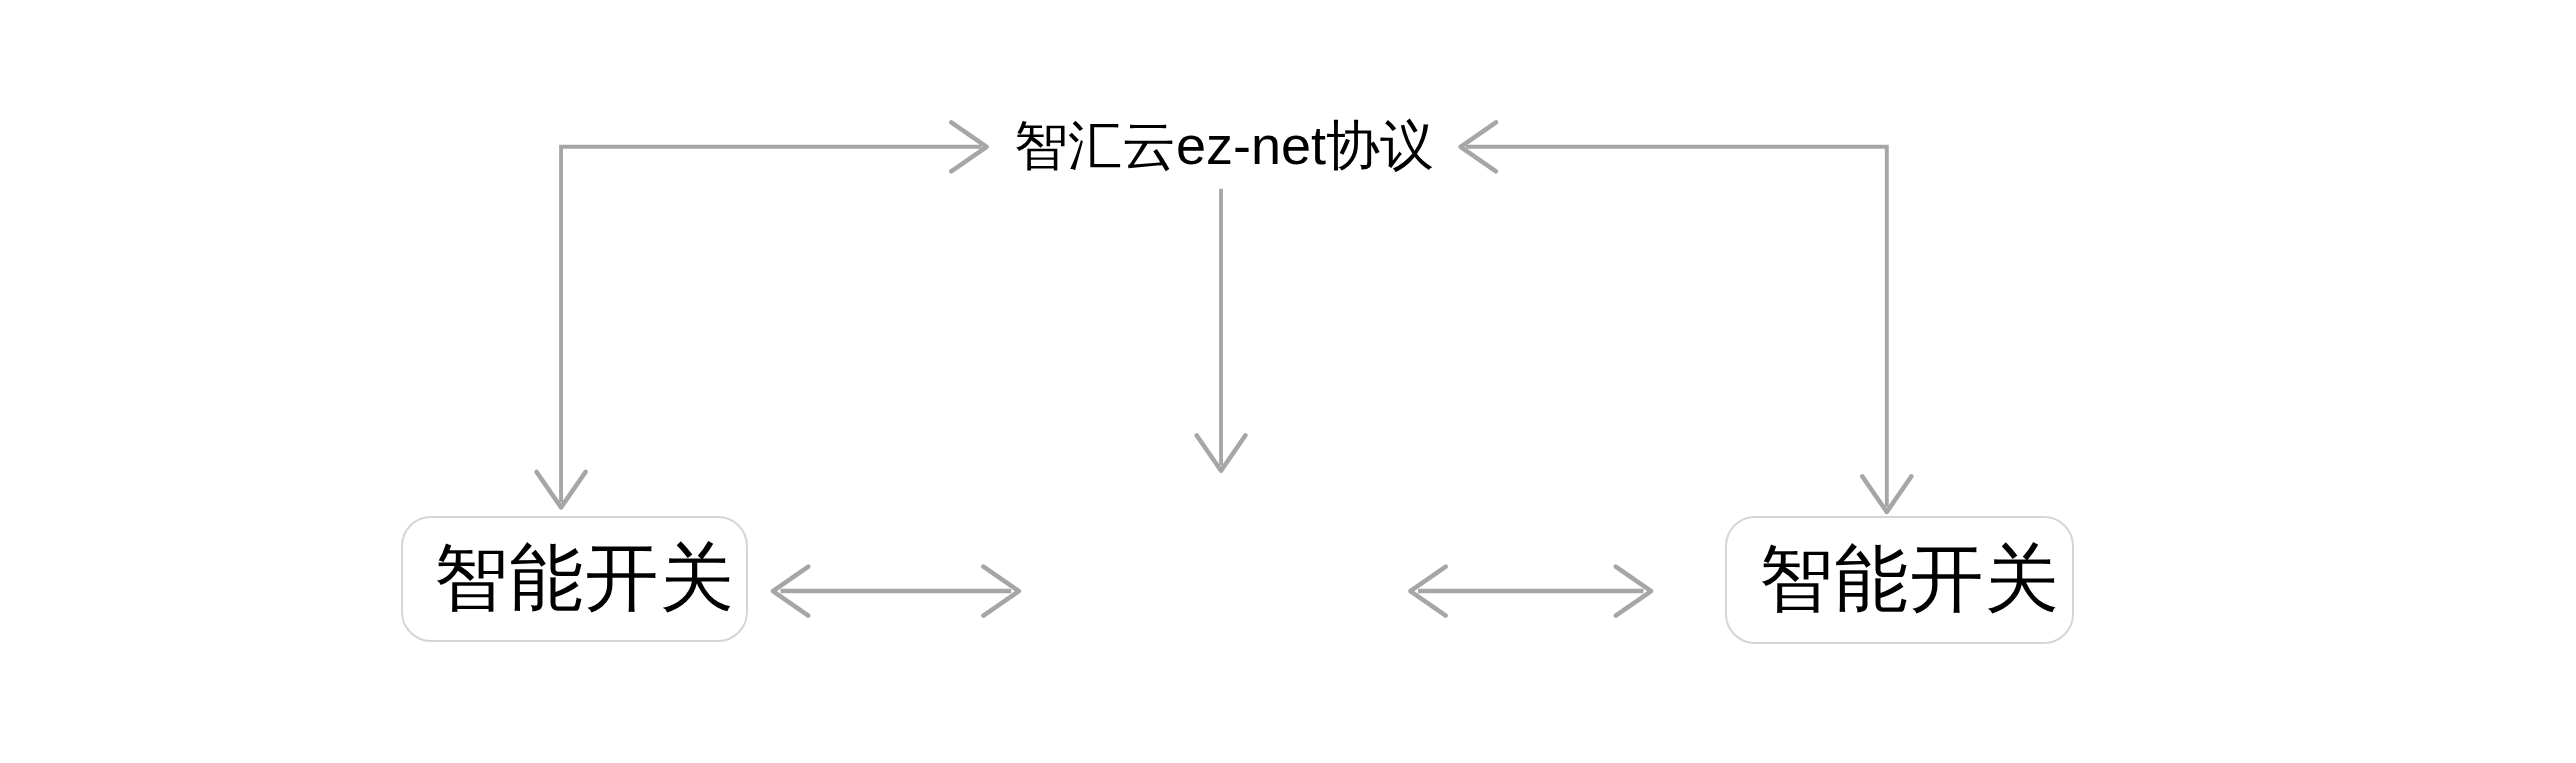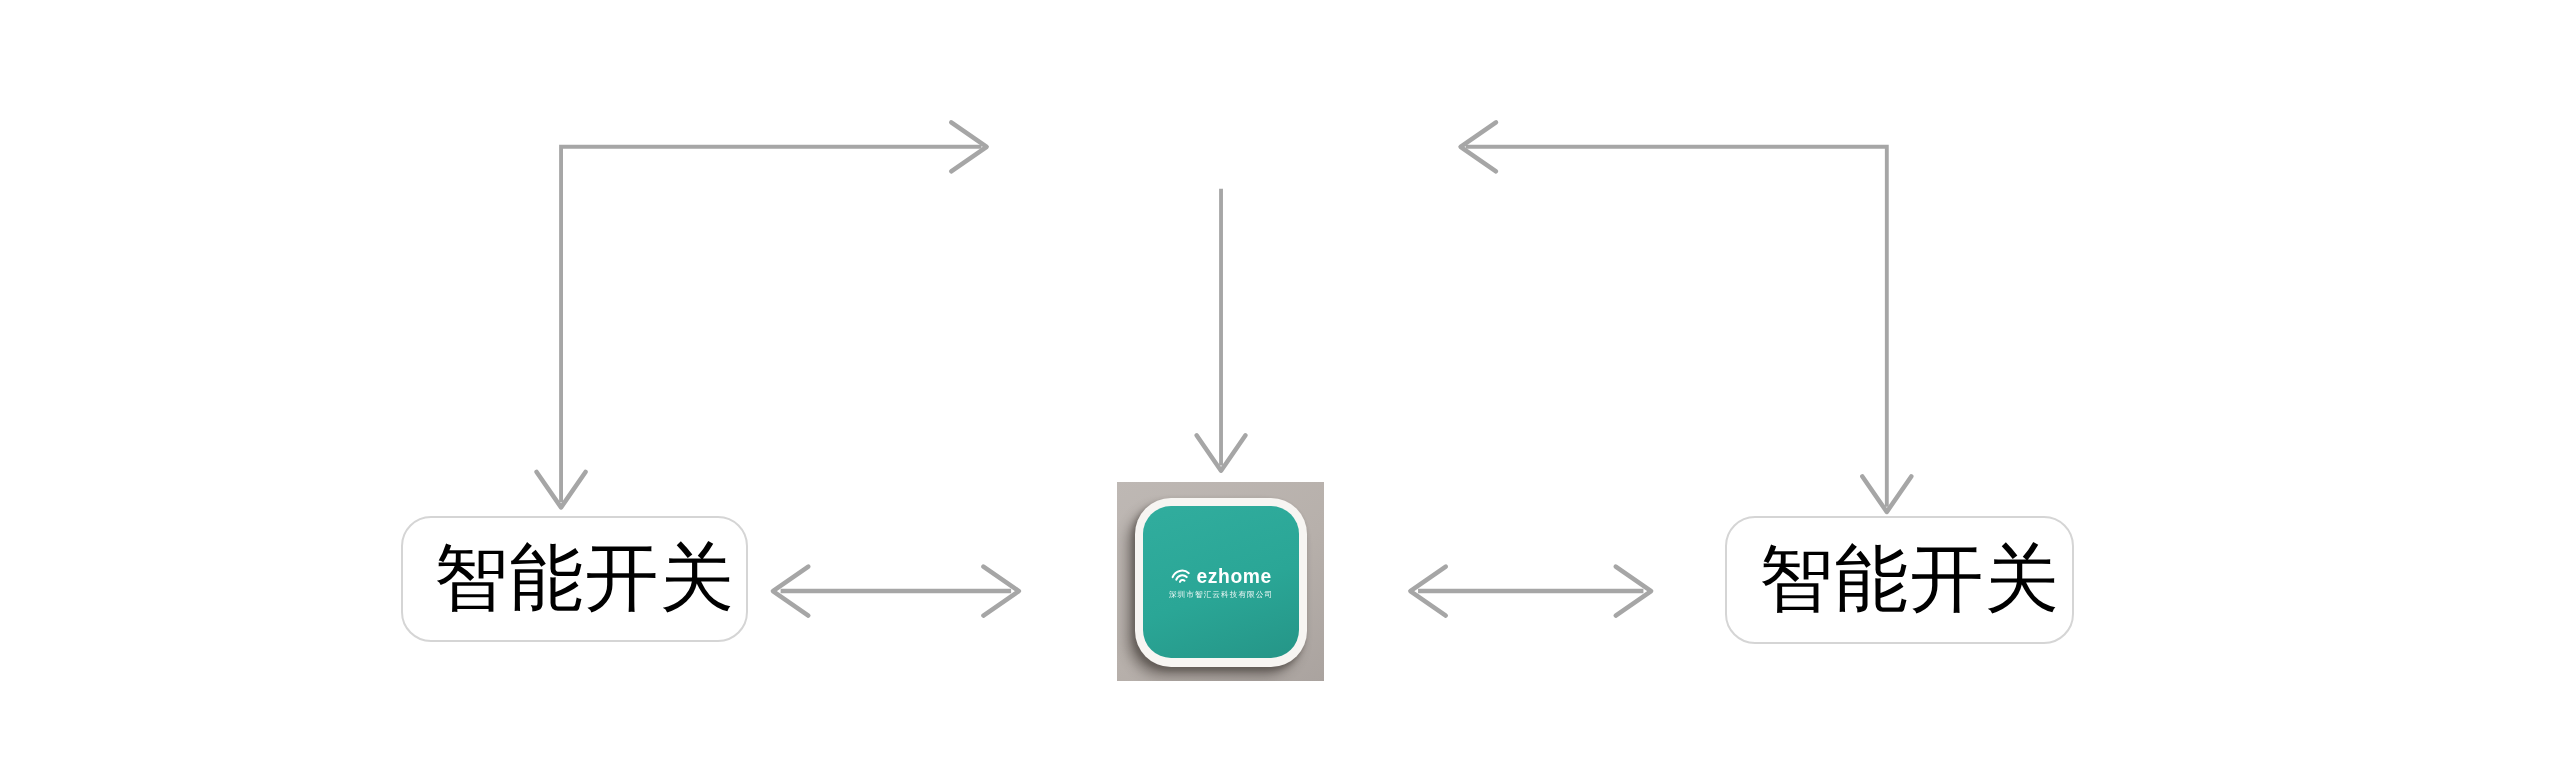--- a/index.html
+++ b/index.html
@@ -87,41 +87,25 @@
       <polyline class="head" points="1527,880 1582,918 1527,956"></polyline>
     </g>
 
     <g>
       <path class="shaft thick" d="M 2202 918 L 2552 918"></path>
       <polyline class="head" points="2245,880 2190,918 2245,956"></polyline>
       <polyline class="head" points="2509,880 2564,918 2509,956"></polyline>
     </g>
   </svg>
 
+  <div class="protocol-title">智汇云ez-net协议</div>
 
   <div class="switch-box left">
     <span>智能开关</span>
   </div>
 
   <div class="switch-box right">
     <span>智能开关</span>
   </div>
 
-  <div class="gateway-photo">
-    <div class="gateway-device">
-      <div class="gateway-face">
-        <div class="logo-block">
-          <div class="logo-row">
-            <svg class="wifi-icon" viewBox="0 0 36 28">
-              <path d="M4 12 A 17 17 0 0 1 32 12"></path>
-              <path d="M9 17.5 A 10.5 10.5 0 0 1 27 17.5"></path>
-              <path d="M14 22.5 A 5 5 0 0 1 22 22.5"></path>
-            </svg>
-            <span class="brand-text">ezhome</span>
-          </div>
-          <div class="company-text">深圳市智汇云科技有限公司</div>
-        </div>
-      </div>
-    </div>
-  </div>
 
 </div>
 
 
 </body></html>

